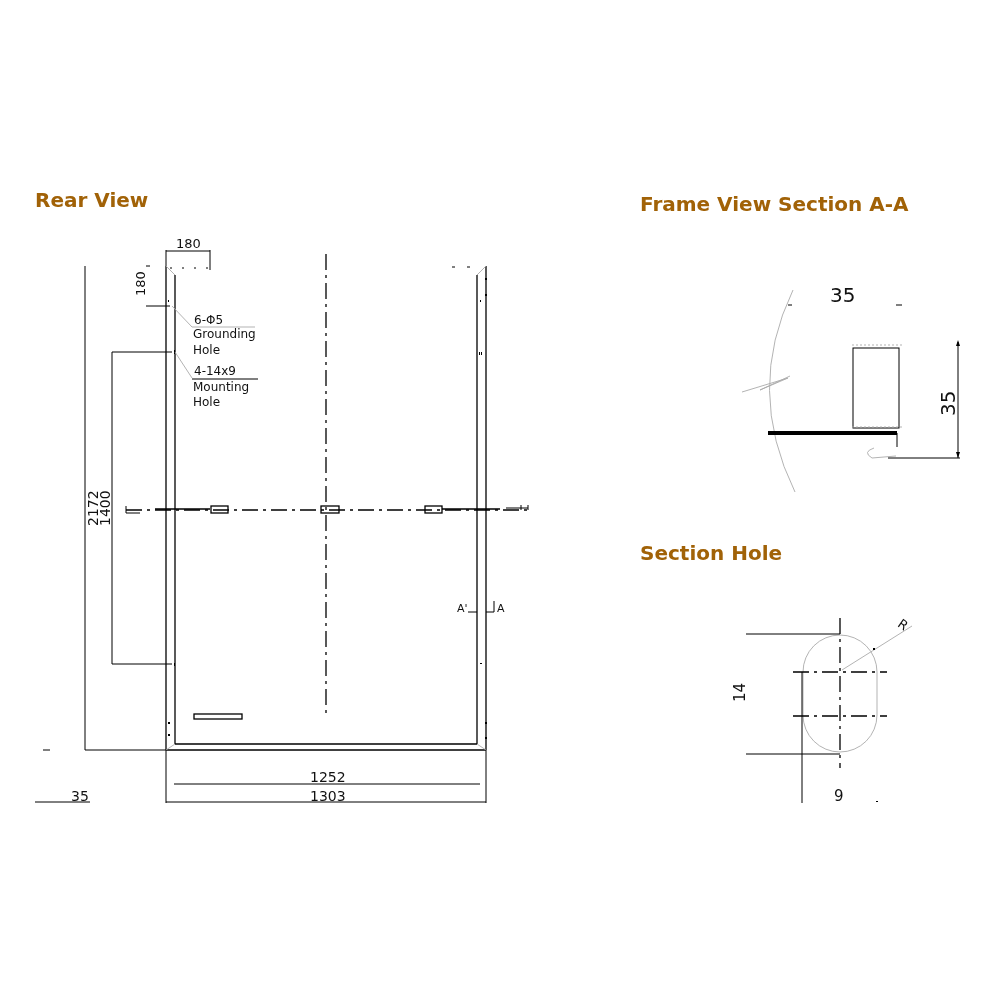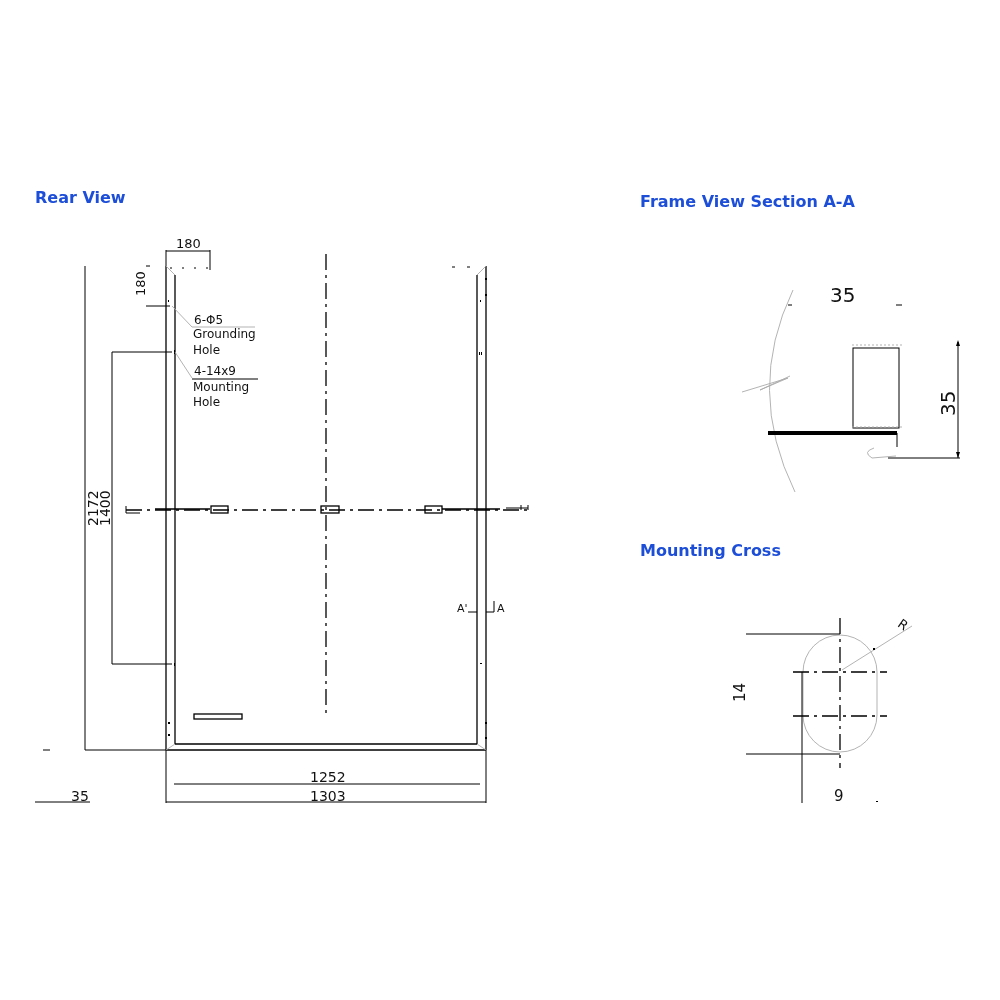--- a/index.html
+++ b/index.html
@@ -1,31 +1,31 @@
 <!DOCTYPE html>
 <html><head>
 <meta charset="utf-8">
 <style>
   html, body { margin: 0; padding: 0; background: #ffffff; }
   body { width: 1000px; height: 1000px; position: relative; overflow: hidden; font-family: "DejaVu Sans", sans-serif; }
-  .title { position: absolute; font-family: "DejaVu Sans", sans-serif; font-weight: bold; color: #1d4ed8; font-size: 16px; letter-spacing: 0px; white-space: nowrap; }
+  .title { position: absolute; font-family: "DejaVu Sans", sans-serif; font-weight: bold; color: #a16207; font-size: 20px; letter-spacing: 0px; white-space: nowrap; }
   svg { position: absolute; left: 0; top: 0; }
   svg text { font-family: "DejaVu Sans", sans-serif; fill: #111; }
   .ln { stroke: #000; stroke-width: 1.3; fill: none; }
   .thin { stroke: #000; stroke-width: 1; fill: none; }
   .gray { stroke: #aaa; stroke-width: 0.9; fill: none; }
   .dash { stroke: #000; stroke-width: 1.3; fill: none; stroke-dasharray: 16 5 3 5; }
   .dot { fill: #000; }
 </style>
 </head>
 <body>
 
 <div class="title" style="left:35px; top:188px;">Rear View</div>
 <div class="title" style="left:640px; top:192px;">Frame View Section A-A</div>
-<div class="title" style="left:640px; top:541px;">Mounting Cross</div>
+<div class="title" style="left:640px; top:541px;">Section Hole</div>
 
 <svg width="1000" height="1000" viewBox="0 0 1000 1000">
 
   <g>
 
     <line class="ln" x1="166" y1="266" x2="166" y2="750"></line>
     <line class="ln" x1="486" y1="266" x2="486" y2="750"></line>
     <line class="ln" x1="166" y1="750" x2="486" y2="750"></line>
 
     <line class="ln" x1="175" y1="275" x2="175" y2="744"></line>

